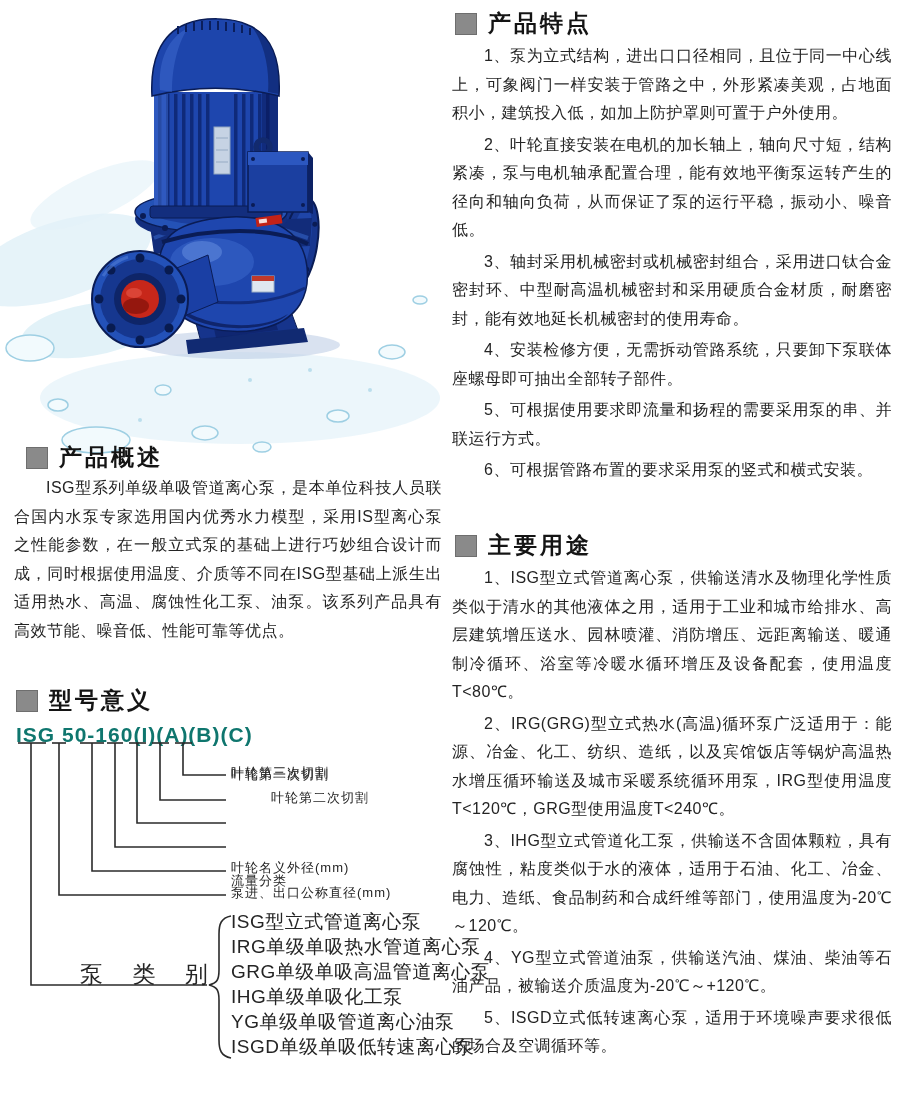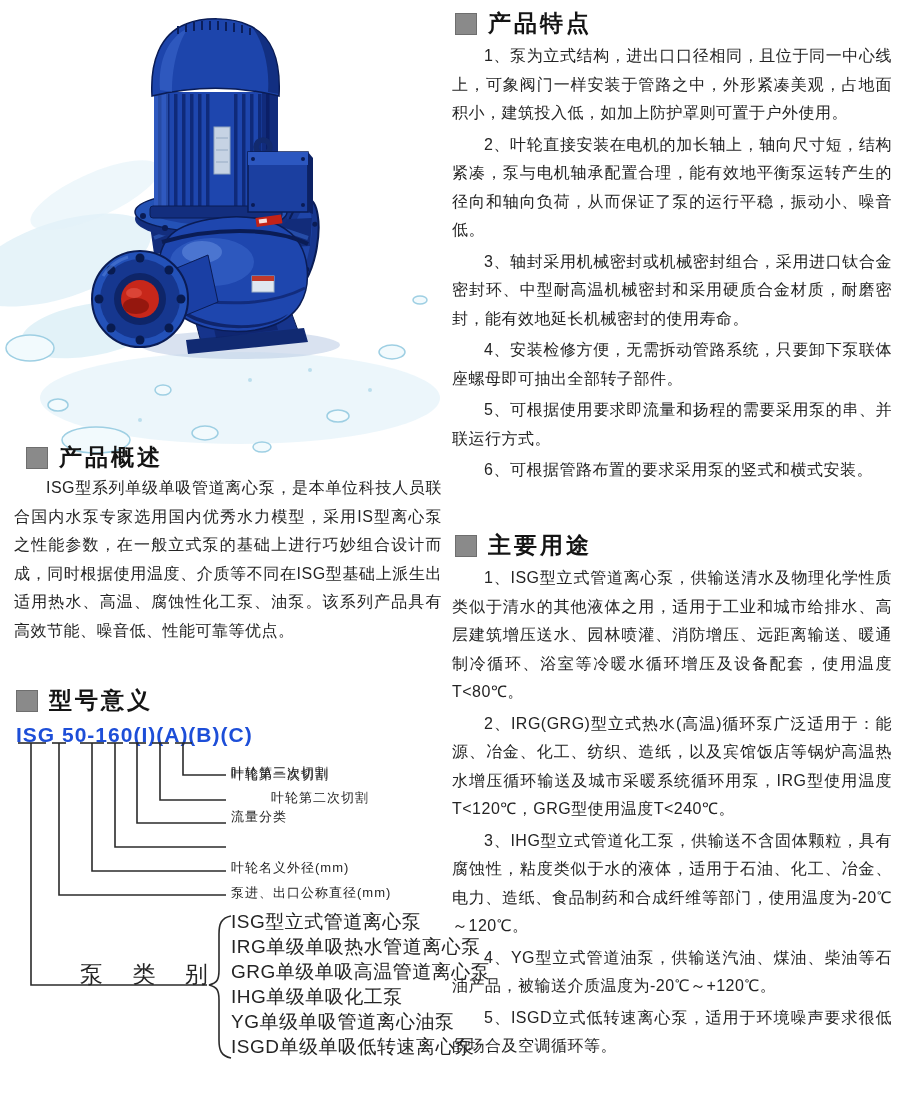--- a/index.html
+++ b/index.html
@@ -15,21 +15,21 @@
   .textcol{position:absolute;}
   .textcol p{
     margin:0 0 3px 0;font-size:16px;line-height:28.5px;text-align:justify;
     text-indent:2em;color:#242424;letter-spacing:0.5px;
   }
   
   .pump-figure{position:absolute;left:0;top:0;width:450px;height:455px;margin:0;}
   
   .model-code{
     position:absolute;left:16px;top:723px;font-size:21px;font-weight:700;
-    letter-spacing:1px;color:#1d4ed8;white-space:nowrap;
+    letter-spacing:1px;color:#0f766e;white-space:nowrap;
   }
   .diagram-svg{position:absolute;left:0;top:740px;width:450px;height:335px;}
   .part-label{
     position:absolute;left:231px;font-size:13px;color:#242424;white-space:nowrap;
     letter-spacing:1px;
   }
   .category-label{
     position:absolute;left:80px;top:959px;font-size:23px;color:#242424;
     letter-spacing:7px;word-spacing:9px;white-space:nowrap;
   }
@@ -213,21 +213,21 @@
       <polyline points="59,3 59,155 226,155"></polyline>
       <polyline points="31,3 31,245 207,245"></polyline>
 
       <path d="M231,176 C221,178 219,184 219,194 L219,230 C219,240 217,243 209,245 C217,247 219,250 219,260 L219,300 C219,310 221,316 231,318"></path>
     </g>
   </svg>
 
   <div class="part-label" style="top:764px;">叶轮第三次切割</div>
   <div class="part-label" style="top:789px;padding-left:40px;">叶轮第二次切割</div>
   <div class="part-label" style="top:766px;">叶轮第一次切割</div>
-  <div class="part-label" style="top:808px;">流量分类</div>
+  <div class="part-label" style="top:872px;">流量分类</div>
   <div class="part-label" style="top:859px;">叶轮名义外径(mm)</div>
   <div class="part-label" style="top:884px;">泵进、出口公称直径(mm)</div>
 
   <div class="category-label">泵 类 别</div>
   <div class="category-list">
     <div>ISG型立式管道离心泵</div>
     <div>IRG单级单吸热水管道离心泵</div>
     <div>GRG单级单吸高温管道离心泵</div>
     <div>IHG单级单吸化工泵</div>
     <div>YG单级单吸管道离心油泵</div>

